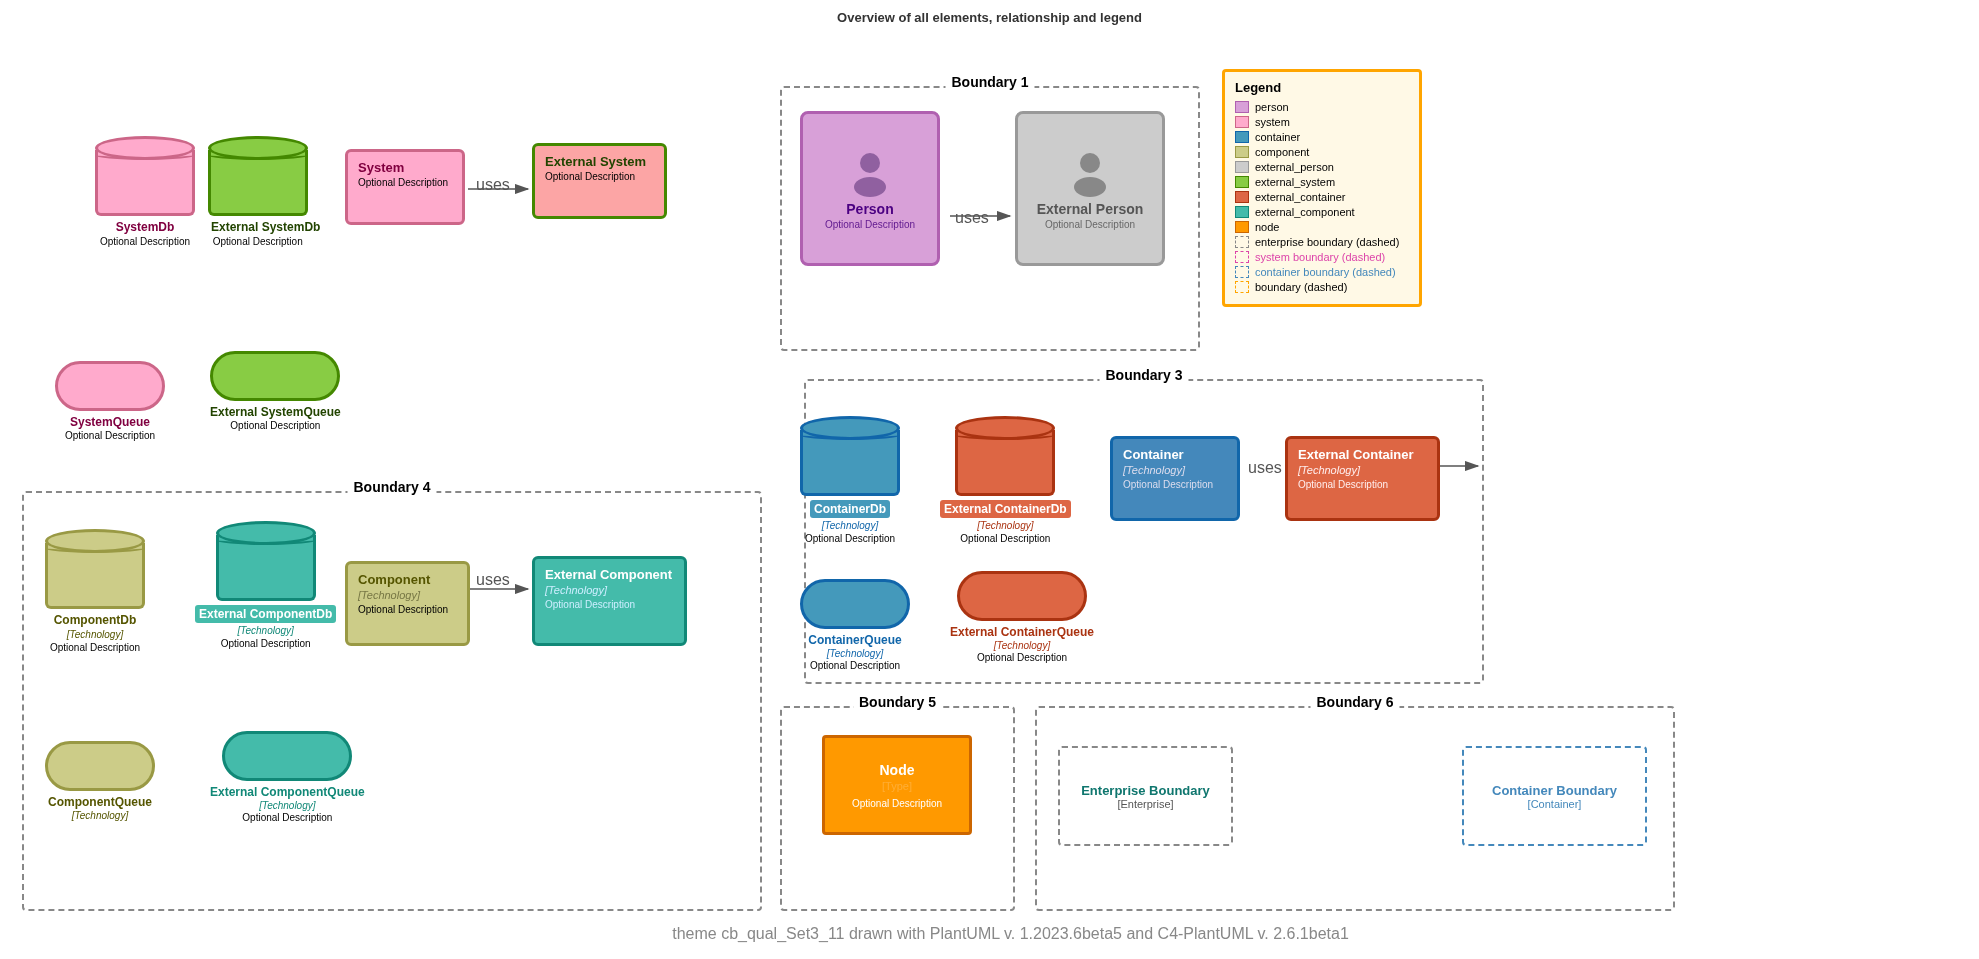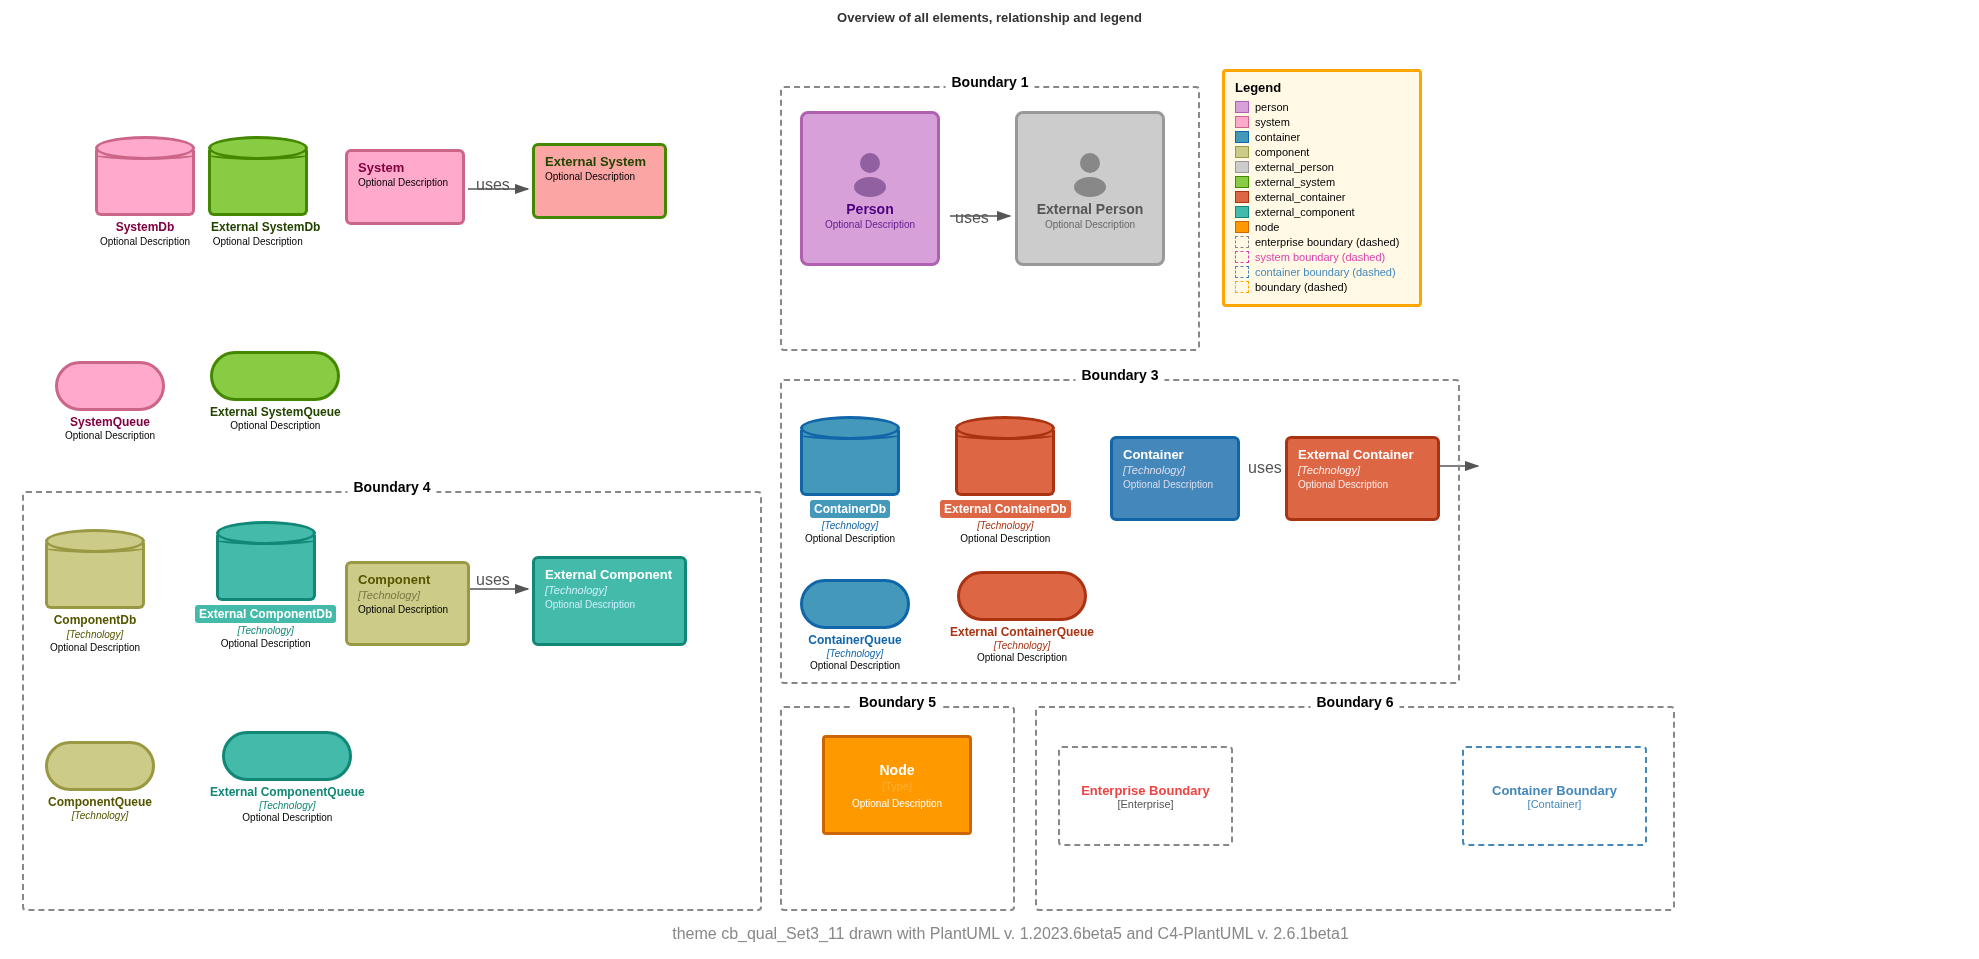--- a/index.html
+++ b/index.html
@@ -432,21 +432,21 @@
       <div class="legend-swatch-dashed" style="border-color:#4488bb;"></div>
       <span style="color:#4488bb;">container boundary (dashed)</span>
     </div>
 
     <div class="legend-row">
       <div class="legend-swatch-dashed" style="border-color:orange;"></div>
       <span>boundary (dashed)</span>
     </div>
   </div>
 
-  <div class="boundary-box" style="left:780px; top:348px; width:680px; height:305px;">
+  <div class="boundary-box" style="left:804px; top:348px; width:680px; height:305px;">
     <span class="boundary-label">Boundary 3</span>
   </div>
 
   <div class="db-card" style="left:800px; top:385px;">
     <div class="db-shape">
       <div class="db-body" style="border-color:#1166aa; background:#4499bb;"></div>
       <div class="db-top-ellipse" style="border-color:#1166aa; background:#4499bb;"></div>
       <div class="db-inner-ellipse" style="border-color:#1166aa;"></div>
     </div>
     <div class="db-name" style="color:#fff; background:#4499bb; padding:2px 4px; border-radius:3px; font-weight:bold;">ContainerDb</div>
@@ -559,21 +559,21 @@
     <div class="node-name" style="color:#fff;">Node</div>
     <div class="node-type" style="color:#fff3;">[Type]</div>
     <div class="node-desc" style="color:#fff;">Optional Description</div>
   </div>
 
   <div class="boundary-box" style="left:1035px; top:675px; width:640px; height:205px;">
     <span class="boundary-label">Boundary 6</span>
   </div>
 
   <div class="sub-boundary" style="left:1058px; top:715px; width:175px; height:100px; border-color:#888; border-style:dashed;">
-    <div class="sub-boundary-name" style="color:#ef4444;">Enterprise Boundary</div>
+    <div class="sub-boundary-name" style="color:#0f766e;">Enterprise Boundary</div>
     <div class="sub-boundary-type" style="color:#555;">[Enterprise]</div>
   </div>
 
 
   <div class="sub-boundary" style="left:1462px; top:715px; width:185px; height:100px; border-color:#4488bb; border-style:dashed;">
     <div class="sub-boundary-name" style="color:#4488bb;">Container Boundary</div>
     <div class="sub-boundary-type" style="color:#4488bb;">[Container]</div>
   </div>
 
   <div class="footer-text">theme cb_qual_Set3_11 drawn with PlantUML v. 1.2023.6beta5 and C4-PlantUML v. 2.6.1beta1</div>

